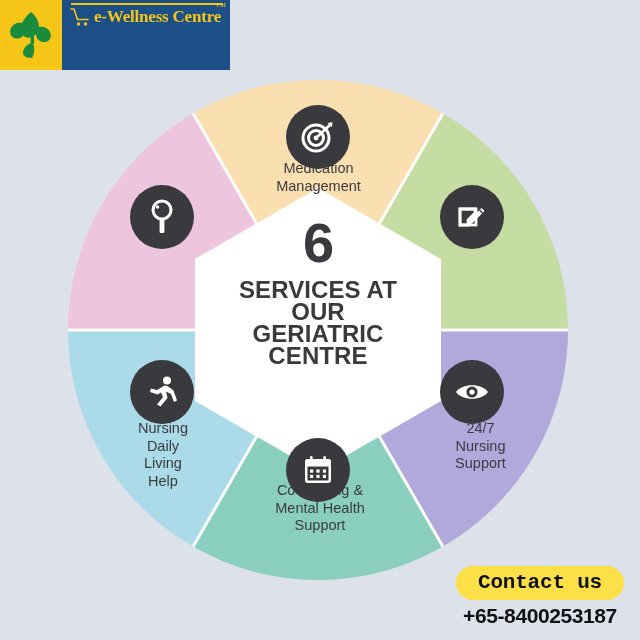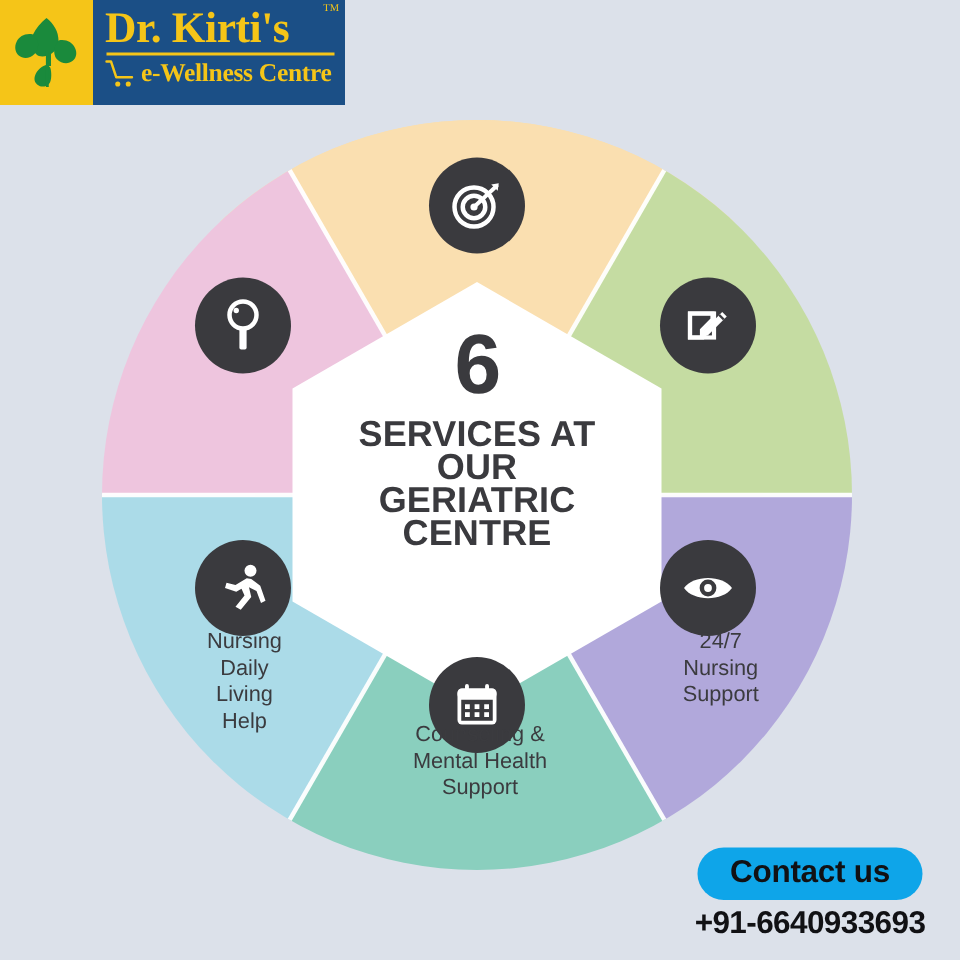--- a/index.html
+++ b/index.html
@@ -125,27 +125,28 @@
   
   #contact {
     position: absolute;
     right: 10px;
     bottom: 12px;
     text-align: center;
     width: 180px;
   }
   #contact-pill {
     display: inline-block;
-    background: #0ea5e9;
+    background: #fde047;
     border-radius: 20px;
     padding: 5px 22px 6px 22px;
     color: #111114;
     font-size: 21px;
     font-weight: bold;
     letter-spacing: -0.2px;
+    font-family: Liberation Mono, monospace;
   }
   #contact-phone {
     margin-top: 4px;
     color: #111114;
     font-size: 21px;
     font-weight: bold;
     letter-spacing: -0.4px;
   }
 </style>
 </head>
@@ -164,21 +165,20 @@
                    C28 27.5 27.5 23 29 20 Z"></path>
           <path d="M23.5 33 C20 34 17 36.5 15.5 40 C14.5 42.5 15 45 17 46.5 C19.5 48.5 23 48 25 45.5
                    C26.5 43.5 26.5 38 25.5 35 Z"></path>
         </g>
         <rect x="22.6" y="24" width="1.9" height="24" fill="#1a8a3c"></rect>
       </svg>
     </span>
   </div>
   <div id="logo-text">
     <span id="brand-tm">TM</span>
-    <div id="brand-name">Dr. Kirti's</div>
     <div id="brand-rule"></div>
     <div id="brand-sub-row">
       <span id="cart-icon">
         <svg width="22" height="20" viewBox="0 0 22 20" aria-hidden="true">
           <path d="M1 2 L4 2 L7.5 12.5 L18 12.5" fill="none" stroke="#f5c518" stroke-width="1.6" stroke-linecap="round" stroke-linejoin="round"></path>
           <circle cx="8.5" cy="17" r="1.7" fill="#f5c518"></circle>
           <circle cx="15.5" cy="17" r="1.7" fill="#f5c518"></circle>
         </svg>
       </span>
       <span id="brand-sub">e-Wellness Centre</span>
@@ -292,20 +292,22 @@
   <div style="position:absolute;left:62px;top:105px;width:64px;height:64px;border-radius:50%;background:#3a3a3e;display:flex;align-items:center;justify-content:center;">
     <span>
       <svg width="30" height="36" viewBox="0 0 30 36" aria-hidden="true">
         <circle cx="15" cy="11" r="9" fill="none" stroke="#fff" stroke-width="3"></circle>
         <circle cx="10.5" cy="8" r="1.8" fill="#fff"></circle>
         <rect x="12.6" y="19" width="4.8" height="15" rx="1.2" fill="#fff"></rect>
       </svg>
     </span>
   </div>
 
+  <div class="seg-label" style="left:178px;top:80px;width:145px;">Medication
+Management</div>
 
 
   <div class="seg-label" style="left:340px;top:340px;width:145px;">24/7
 Nursing
 Support</div>
 
   <div class="seg-label" style="left:177px;top:402px;width:150px;">Counseling &amp;
 Mental Health
 Support</div>
 
@@ -318,14 +320,14 @@
   <div id="center-text">
     <div id="center-number">6</div>
     <div id="center-caption">SERVICES AT
 OUR GERIATRIC
 CENTRE</div>
   </div>
 </div>
 
 <div id="contact">
   <div id="contact-pill">Contact us</div>
-  <div id="contact-phone">+91-6640933693</div>
+  <div id="contact-phone">+65-8400253187</div>
 </div>
 
 </body></html>

